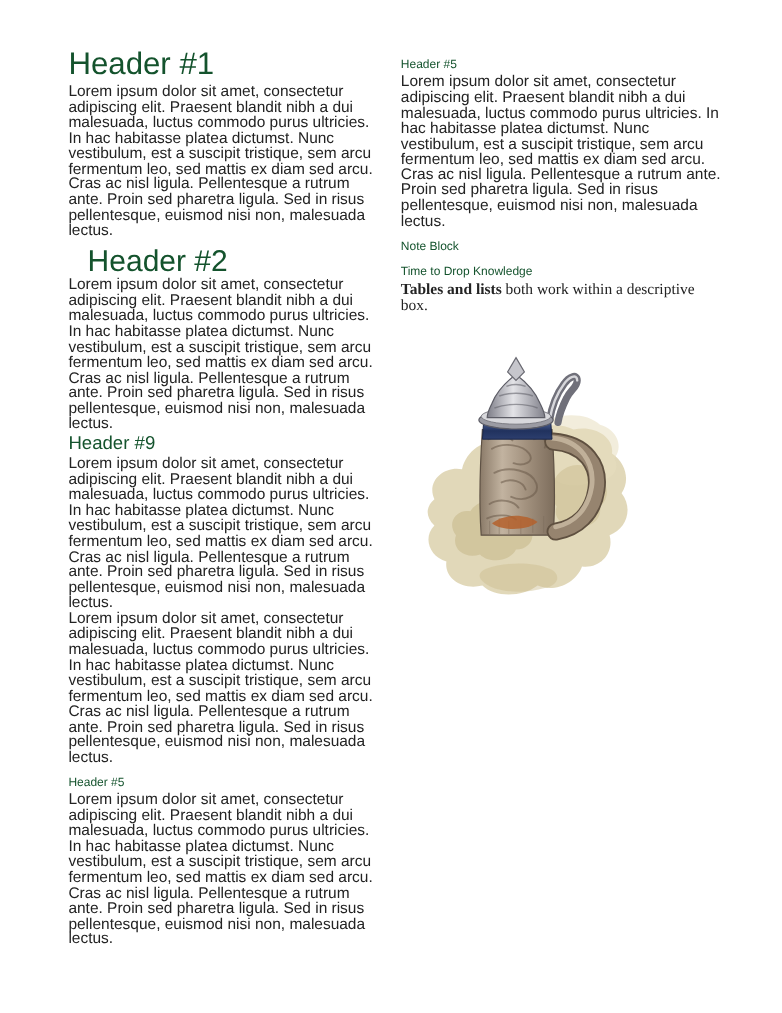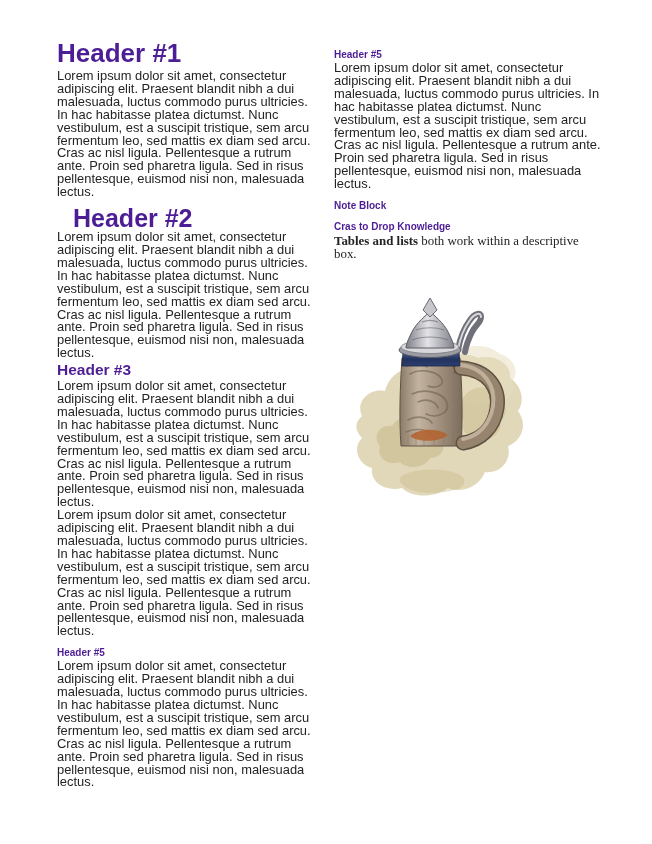--- a/index.html
+++ b/index.html
@@ -16,21 +16,21 @@
     font-family: "Liberation Sans", "DejaVu Sans", sans-serif;
     color: #232323;
   }
   .col {
     position: absolute;
     top: 40px;
   }
   .col-left  { left: 57px;  width: 254px; }
   .col-right { left: 334px; width: 268px; }
 
-  h1, h2, h3, h4, h5 { font-weight: 700; color: #4c1d95; }
+  h1, h2, h3, h4, h5 { font-weight: 400; color: #14532d; }
   h1 { font-size: 26px;   line-height: 26px; margin: 0 0 4px 0; }
   h2 { font-size: 25px; line-height: 20px; margin: 9px 0 3px 16px; }
   h3 { font-size: 15.5px; line-height: 16px; margin: 2px 0 2px 0; }
   h4 { font-size: 13.5px; line-height: 14px; margin: 2px 0 2px 0; }
   h5 { font-size: 10px; line-height: 13px; margin: 8px 0 1px 0; }
 
   p {
     font-size: 12.9px;
     line-height: 12.9px;
     margin: 0 0 0 0;
@@ -58,41 +58,41 @@
   <div class="col col-left">
     <section>
       <h1>Header #1</h1>
       <p>Lorem ipsum dolor sit amet, consectetur adipiscing elit. Praesent blandit nibh a dui malesuada, luctus commodo purus ultricies. In hac habitasse platea dictumst. Nunc vestibulum, est a suscipit tristique, sem arcu fermentum leo, sed mattis ex diam sed arcu. Cras ac nisl ligula. Pellentesque a rutrum ante. Proin sed pharetra ligula. Sed in risus pellentesque, euismod nisi non, malesuada lectus.</p>
     </section>
     <section>
       <h2>Header #2</h2>
       <p>Lorem ipsum dolor sit amet, consectetur adipiscing elit. Praesent blandit nibh a dui malesuada, luctus commodo purus ultricies. In hac habitasse platea dictumst. Nunc vestibulum, est a suscipit tristique, sem arcu fermentum leo, sed mattis ex diam sed arcu. Cras ac nisl ligula. Pellentesque a rutrum ante. Proin sed pharetra ligula. Sed in risus pellentesque, euismod nisi non, malesuada lectus.</p>
     </section>
     <section>
-      <h3>Header #3</h3>
+      <h3>Header #9</h3>
       <p>Lorem ipsum dolor sit amet, consectetur adipiscing elit. Praesent blandit nibh a dui malesuada, luctus commodo purus ultricies. In hac habitasse platea dictumst. Nunc vestibulum, est a suscipit tristique, sem arcu fermentum leo, sed mattis ex diam sed arcu. Cras ac nisl ligula. Pellentesque a rutrum ante. Proin sed pharetra ligula. Sed in risus pellentesque, euismod nisi non, malesuada lectus.</p>
     </section>
     <section>
       <p>Lorem ipsum dolor sit amet, consectetur adipiscing elit. Praesent blandit nibh a dui malesuada, luctus commodo purus ultricies. In hac habitasse platea dictumst. Nunc vestibulum, est a suscipit tristique, sem arcu fermentum leo, sed mattis ex diam sed arcu. Cras ac nisl ligula. Pellentesque a rutrum ante. Proin sed pharetra ligula. Sed in risus pellentesque, euismod nisi non, malesuada lectus.</p>
     </section>
     <section>
       <h5>Header #5</h5>
       <p>Lorem ipsum dolor sit amet, consectetur adipiscing elit. Praesent blandit nibh a dui malesuada, luctus commodo purus ultricies. In hac habitasse platea dictumst. Nunc vestibulum, est a suscipit tristique, sem arcu fermentum leo, sed mattis ex diam sed arcu. Cras ac nisl ligula. Pellentesque a rutrum ante. Proin sed pharetra ligula. Sed in risus pellentesque, euismod nisi non, malesuada lectus.</p>
     </section>
   </div>
 
   <div class="col col-right">
     <section>
       <h5>Header #5</h5>
       <p>Lorem ipsum dolor sit amet, consectetur adipiscing elit. Praesent blandit nibh a dui malesuada, luctus commodo purus ultricies. In hac habitasse platea dictumst. Nunc vestibulum, est a suscipit tristique, sem arcu fermentum leo, sed mattis ex diam sed arcu. Cras ac nisl ligula. Pellentesque a rutrum ante. Proin sed pharetra ligula. Sed in risus pellentesque, euismod nisi non, malesuada lectus.</p>
     </section>
 
     <h5>Note Block</h5>
 
-    <h5>Cras to Drop Knowledge</h5>
+    <h5>Time to Drop Knowledge</h5>
 
     <p class="spaced"><span class="b">Tables and lists</span><span> both work within a descriptive box.</span></p>
   </div>
 
   <figure class="stein" role="img" aria-label="Watercolor illustration of a ceramic beer stein with pewter lid, thumb lever, blue bands and tan watercolor wash background">
     <svg viewBox="0 0 180 212" xmlns="http://www.w3.org/2000/svg">
       <defs>
         <linearGradient id="gBody" x1="0" y1="0" x2="1" y2="0">
           <stop offset="0" stop-color="#8a7a68"></stop>
           <stop offset="0.3" stop-color="#c2b3a0"></stop>

